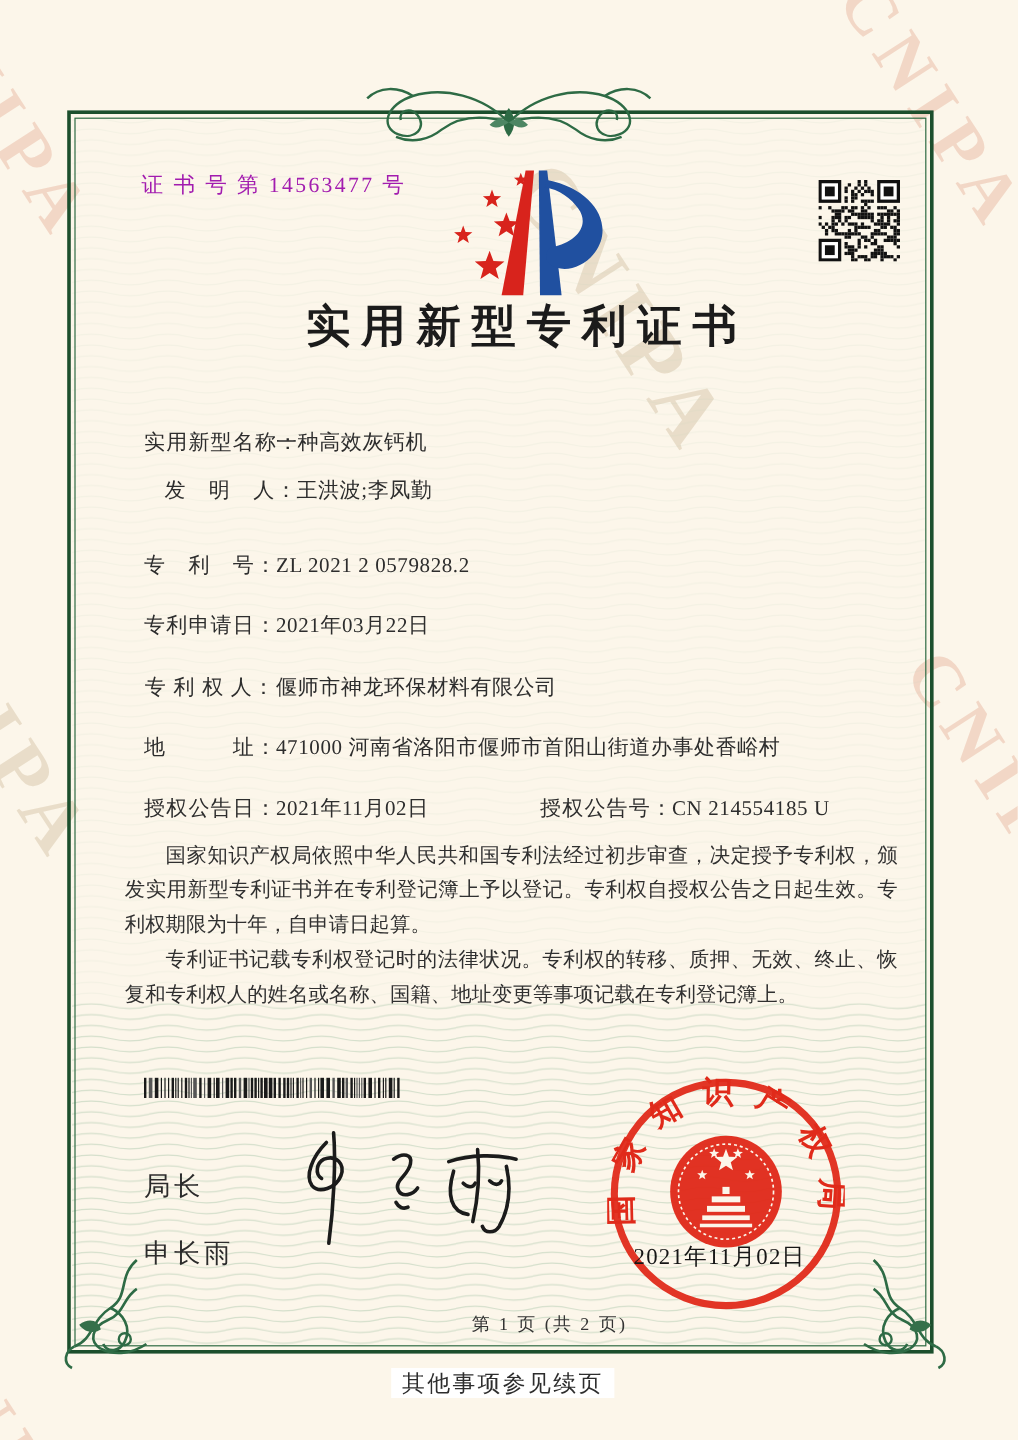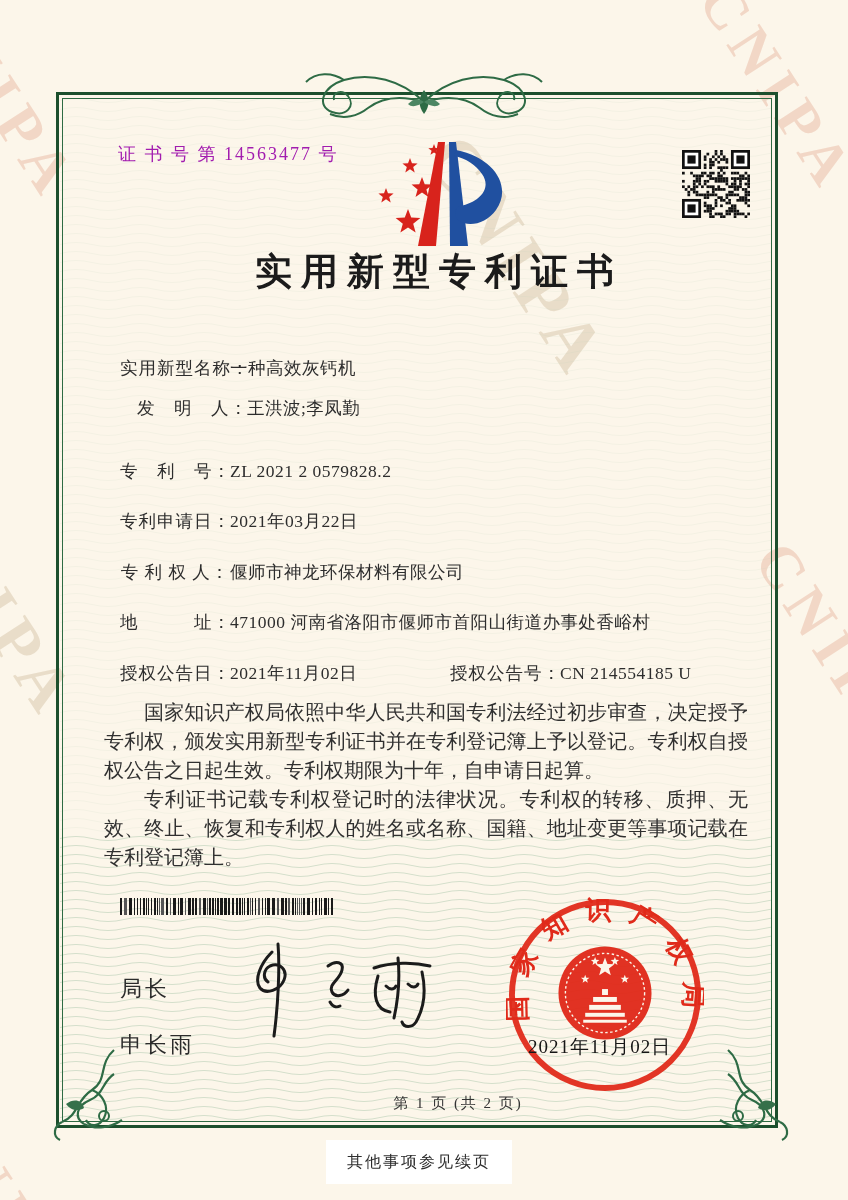--- a/index.html
+++ b/index.html
@@ -33,31 +33,31 @@
     position:absolute;left:56px;top:247px;width:716px;text-align:center;
     font-size:37px;font-weight:700;letter-spacing:9px;color:#1b1b1b;margin-left:25px;
   }
   
   .row{position:absolute;left:120px;font-size:17.5px;color:#2d2d2d;white-space:nowrap;}
   .row .lbl{display:inline-block;width:110px;letter-spacing:1px;}
   .row .val{letter-spacing:0.5px;}
   
   .paras{
     position:absolute;left:104px;top:698px;width:644px;
-    font-size:20px;line-height:29px;color:#303030;text-align:justify;
+    font-size:17px;line-height:29px;color:#303030;text-align:justify;
   }
   .paras p{margin:0;text-indent:2em;}
   
   .sig-label{position:absolute;left:120px;font-size:22px;letter-spacing:3px;color:#2b2b2b;}
   
   .pagenum{position:absolute;left:56px;top:1094px;width:716px;text-align:center;font-size:15px;letter-spacing:2px;color:#333;padding-left:44px;}
   .note-box{
-    position:absolute;left:326px;top:1140px;width:186px;height:44px;
+    position:absolute;left:326px;top:1140px;width:186px;height:25px;
     background:#ffffff;display:flex;align-items:center;justify-content:center;
-    font-size:16px;letter-spacing:2px;color:#2d2d2d;
+    font-size:19px;letter-spacing:2px;color:#2d2d2d;
   }
   .seal-date{position:absolute;left:528px;top:1034px;font-size:19px;letter-spacing:1px;color:#161616;z-index:6;}
   svg{display:block;}
 </style>
 </head>
 <body>
 
 <div class="wm wm-pink" style="left:-38px;top:-28px;font-size:62px;">CNIPA</div>
 <div class="wm wm-pink" style="left:742px;top:-30px;font-size:60px;">CNIPA</div>
 <div class="wm wm-tan" style="left:478px;top:120px;font-size:72px;">CNIPA</div>

